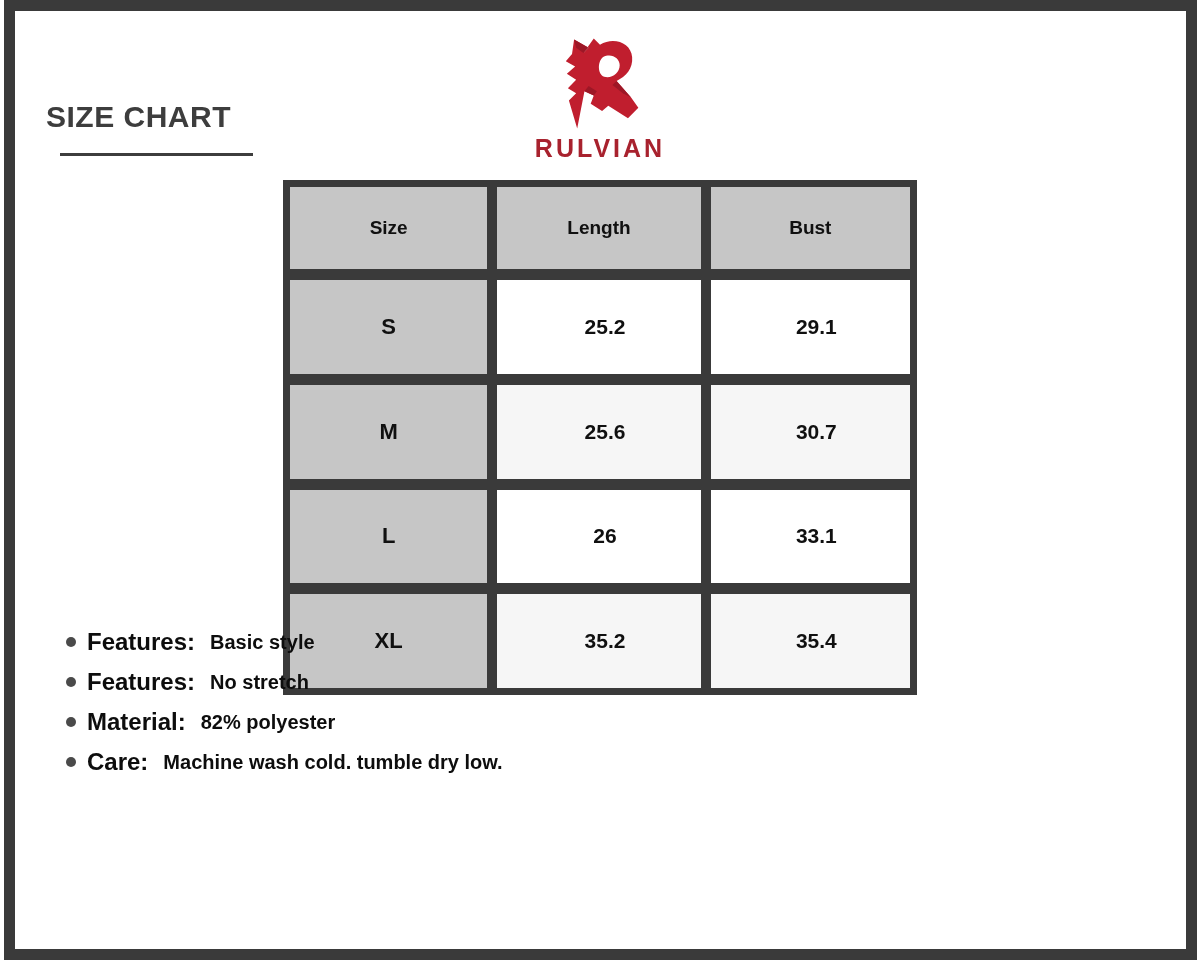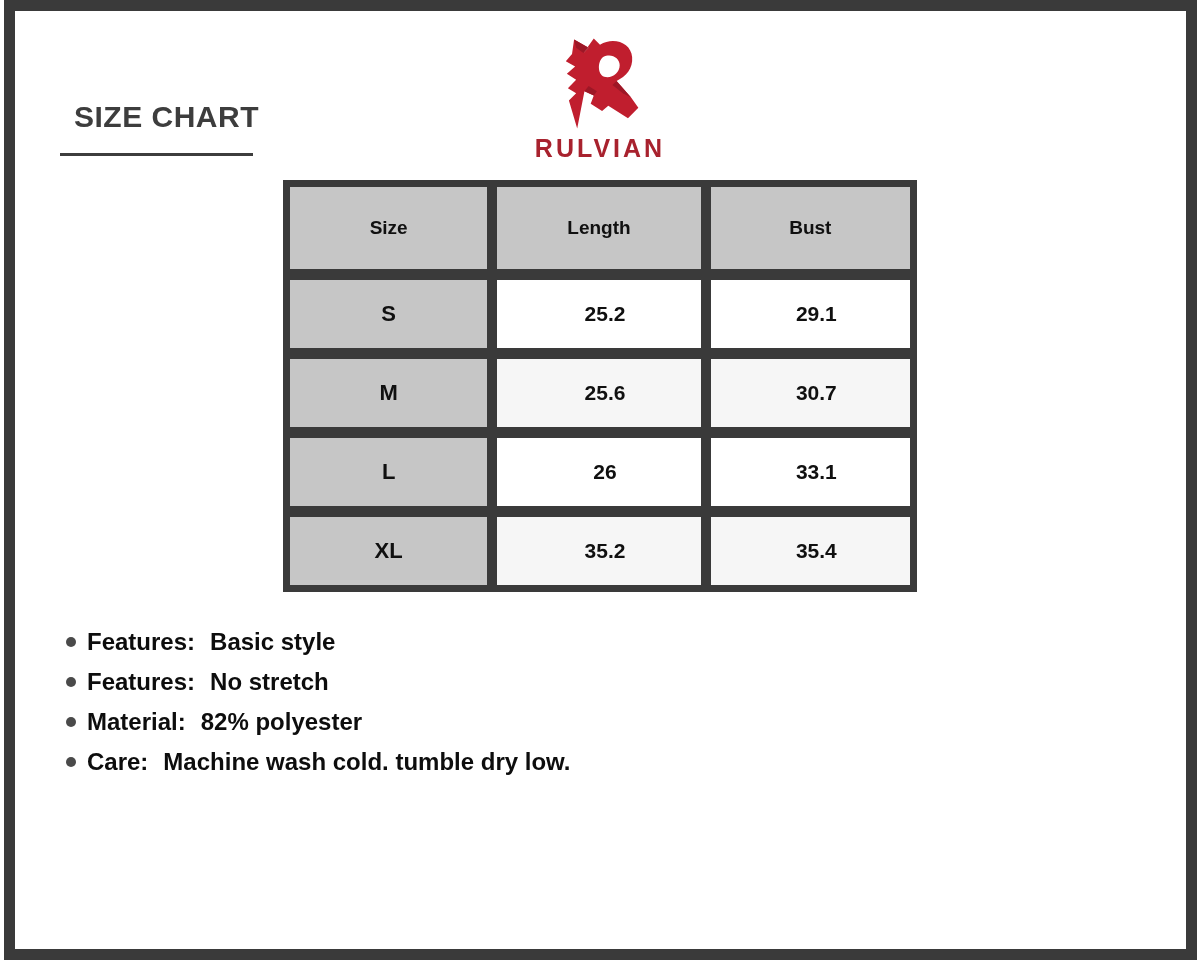--- a/index.html
+++ b/index.html
@@ -16,21 +16,21 @@
   .frame {
     position: absolute;
     top: 0; left: 4px; right: 3px; bottom: 0;
     border: 11px solid #3a3a3a;
     background: #ffffff;
   }
 
   
   .page-title {
     position: absolute;
-    left: 74px; top: 100px;
+    left: 46px; top: 100px;
     font-size: 30px;
     font-weight: bold;
     letter-spacing: 0.5px;
     color: #3d3d3d;
   }
   .title-underline {
     position: absolute;
     left: 60px; top: 153px;
     width: 193px; height: 3px;
     background: #3d3d3d;
@@ -51,21 +51,21 @@
     font-weight: bold;
     font-size: 25px;
     letter-spacing: 3px;
     color: #a8222e;
   }
 
   
   .size-table {
     position: absolute;
     left: 283px; top: 180px;
-    width: 634px; height: 412px;
+    width: 634px; height: 515px;
     background: #3a3a3a;
     display: grid;
     grid-template-columns: 1fr 1.03fr 1.01fr;
     grid-template-rows: 82px repeat(4, 1fr);
     gap: 11px 10px;
     padding: 7px;
   }
   .cell {
     display: flex;
     align-items: center;
@@ -98,21 +98,21 @@
     flex: 0 0 auto;
   }
   .detail-label {
     font-size: 24px;
     font-weight: bold;
     color: #0d0d0d;
     margin-right: 15px;
     white-space: nowrap;
   }
   .detail-value {
-    font-size: 24px;
+    font-size: 20px;
     font-weight: bold;
     color: #0d0d0d;
     white-space: nowrap;
   }
 </style>
 </head>
 <body>
 
 <div class="frame"></div>
 

